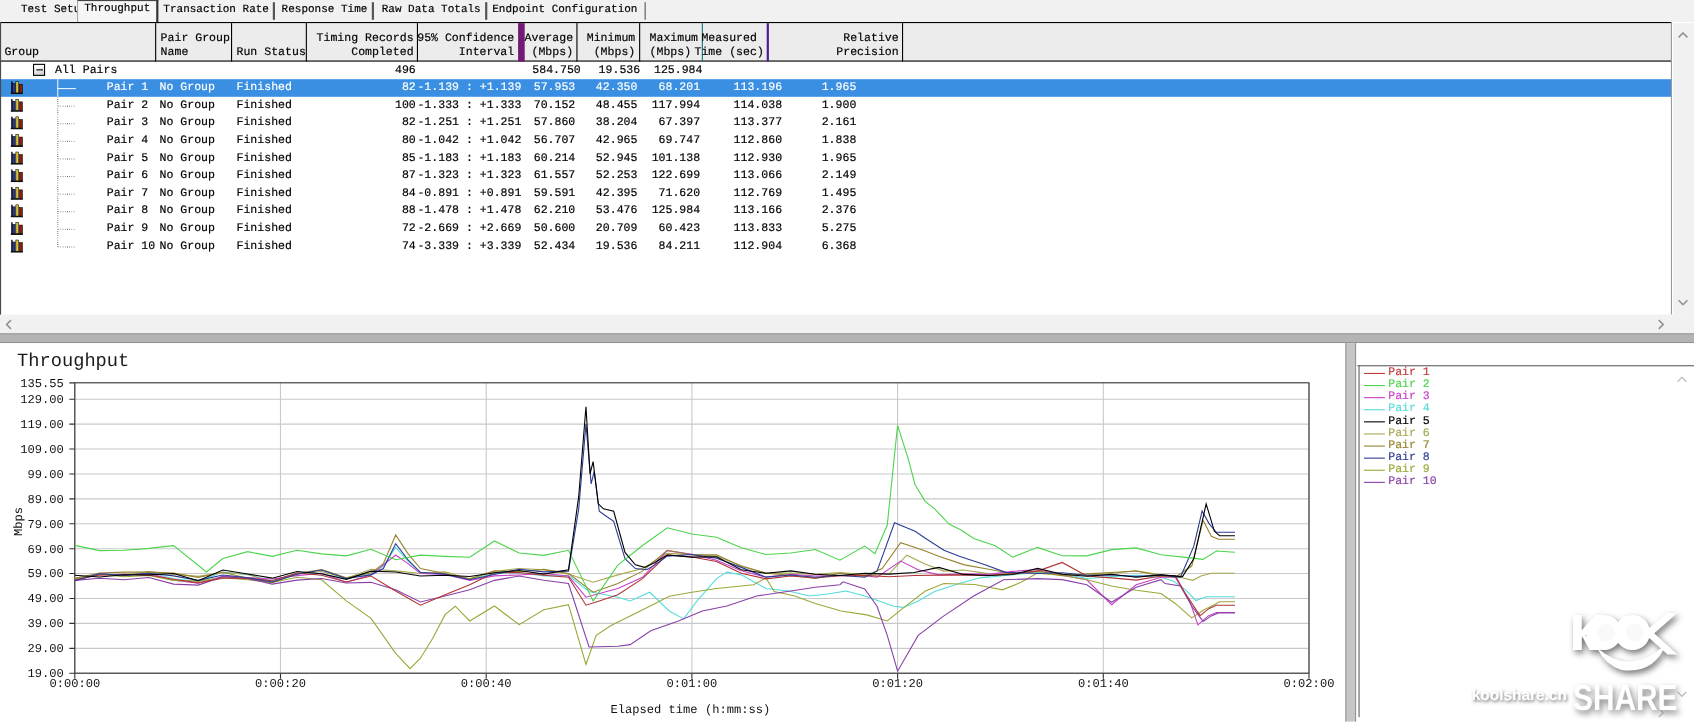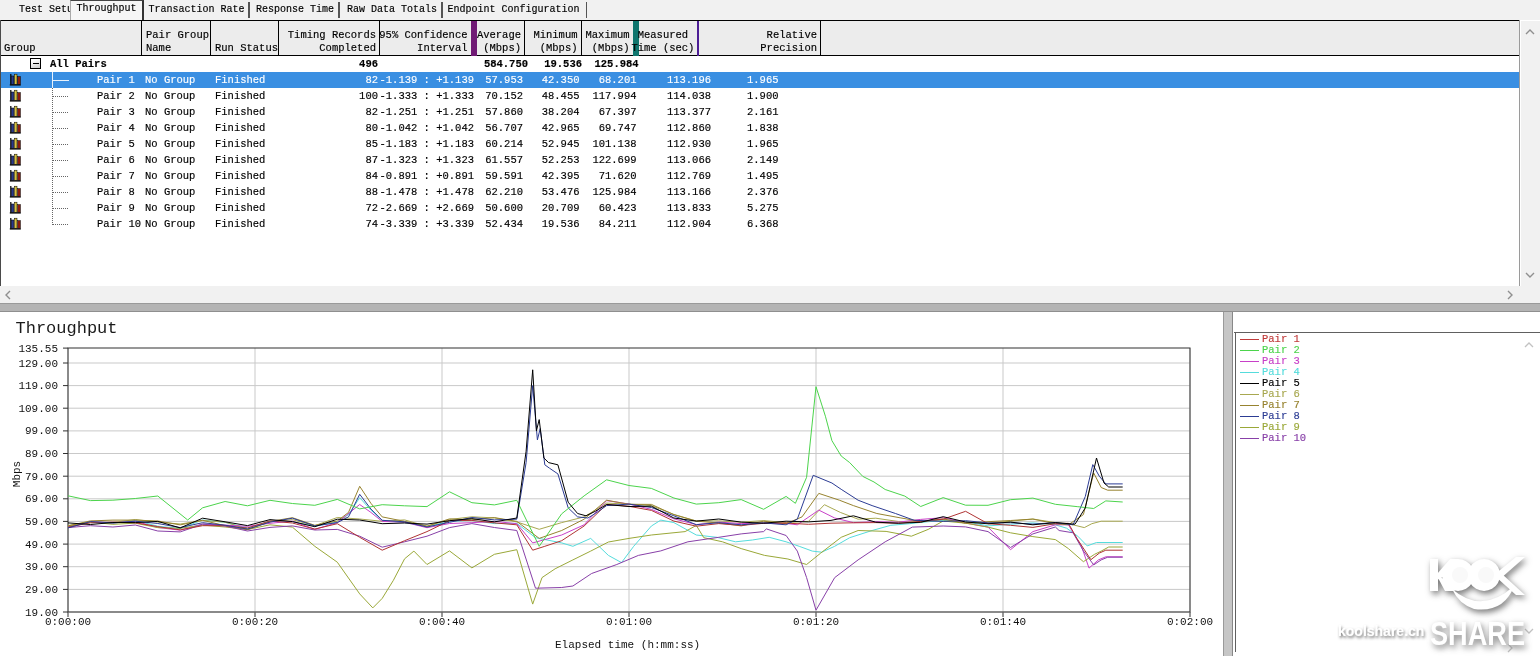--- a/index.html
+++ b/index.html
@@ -45,35 +45,35 @@
 Interval</div>
     </div>
 <div style="position:absolute;left:476.5px;top:0;width:48.5px;height:35px;border-right:1px solid #000;text-align:right;padding-right:3px;font-size:10.5px;line-height:12.5px">
       <div style="position:absolute;bottom:2px;right:3px;white-space:pre">Average
 (Mbps)</div>
     </div>
 <div style="position:absolute;left:525px;top:0;width:56.5px;height:35px;border-right:1px solid #000;text-align:right;padding-right:3px;font-size:10.5px;line-height:12.5px">
       <div style="position:absolute;bottom:2px;right:3px;white-space:pre">Minimum
 (Mbps)</div>
     </div>
-<div style="position:absolute;left:581.5px;top:0;width:57.10000000000002px;height:35px;border-right:6px solid #0f766e;text-align:right;padding-right:19px;font-size:10.5px;line-height:12.5px">
+<div style="position:absolute;left:581.5px;top:0;width:57.10000000000002px;height:35px;border-right:1px solid #0f766e;padding-right:19px;font-size:10.5px;line-height:12.5px">
       <div style="position:absolute;bottom:2px;right:3px;white-space:pre">Maximum
 (Mbps)</div>
     </div>
 <div style="position:absolute;left:625px;top:0;width:74.39999999999998px;height:35px;border-right:2px solid #4c1d95;text-align:center;padding-right:3px;font-size:10.5px;line-height:12.5px">
       <div style="position:absolute;bottom:2px;right:3px;white-space:pre">Measured
 Time (sec)</div>
     </div>
 <div style="position:absolute;left:753px;top:0;width:68px;height:35px;border-right:1px solid #000;text-align:right;padding-right:21px;font-size:10.5px;line-height:12.5px">
       <div style="position:absolute;bottom:2px;right:3px;white-space:pre">Relative
 Precision</div>
     </div>
   </div>
 
-<div style="position:absolute;left:0;top:57px;width:1520px;height:15px;font-weight:bold;font-size:10.5px;line-height:15px">
+<div style="position:absolute;left:0;top:57px;width:1520px;height:15px;font-weight:normal;font-size:10.5px;line-height:15px">
 <div style="position:absolute;left:29.5px;top:1px;width:11.5px;height:11px;background:linear-gradient(160deg,#ffffff 20%,#c9c9c9);border:1.6px solid #000"></div>
 <div style="position:absolute;left:32.5px;top:5.8px;width:6px;height:1.7px;background:#000"></div>
 <span style="position:absolute;left:50px">All Pairs</span>
 <span style="position:absolute;right:1142px">496</span>
 <span style="position:absolute;right:992px">584.750</span>
 <span style="position:absolute;right:938px">19.536</span>
 <span style="position:absolute;right:881.4px">125.984</span>
 </div>
 <div style="position:absolute;left:0;top:72px;width:1520px;height:16px;background:#3a8fe2;color:#fff;font-size:10.5px;line-height:16px">
     <span style="position:absolute;left:9px;top:1px;width:13px;height:13px"><svg width="13" height="13" viewBox="0 0 13 13">

